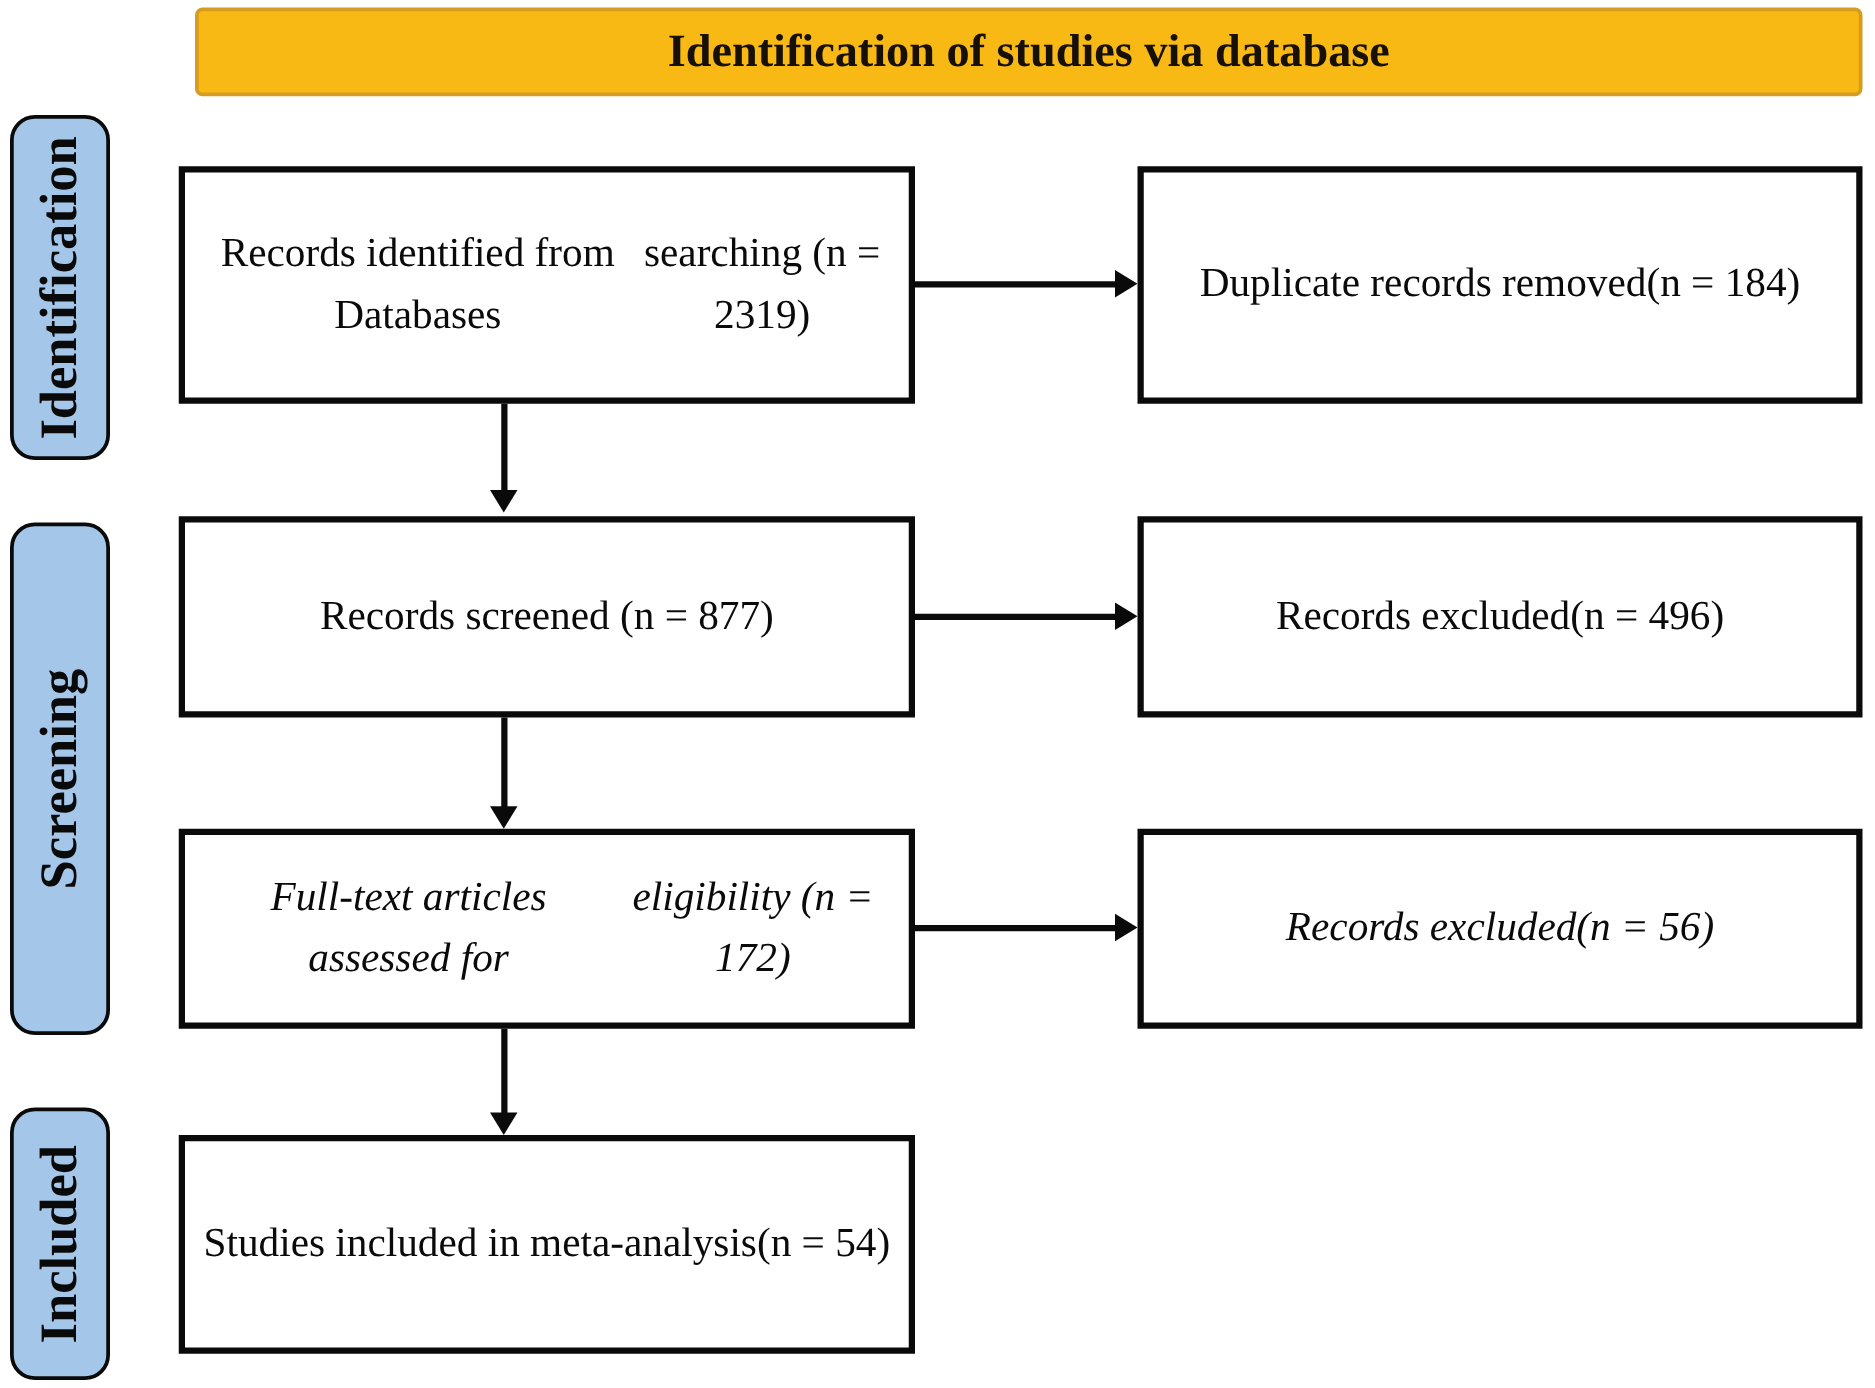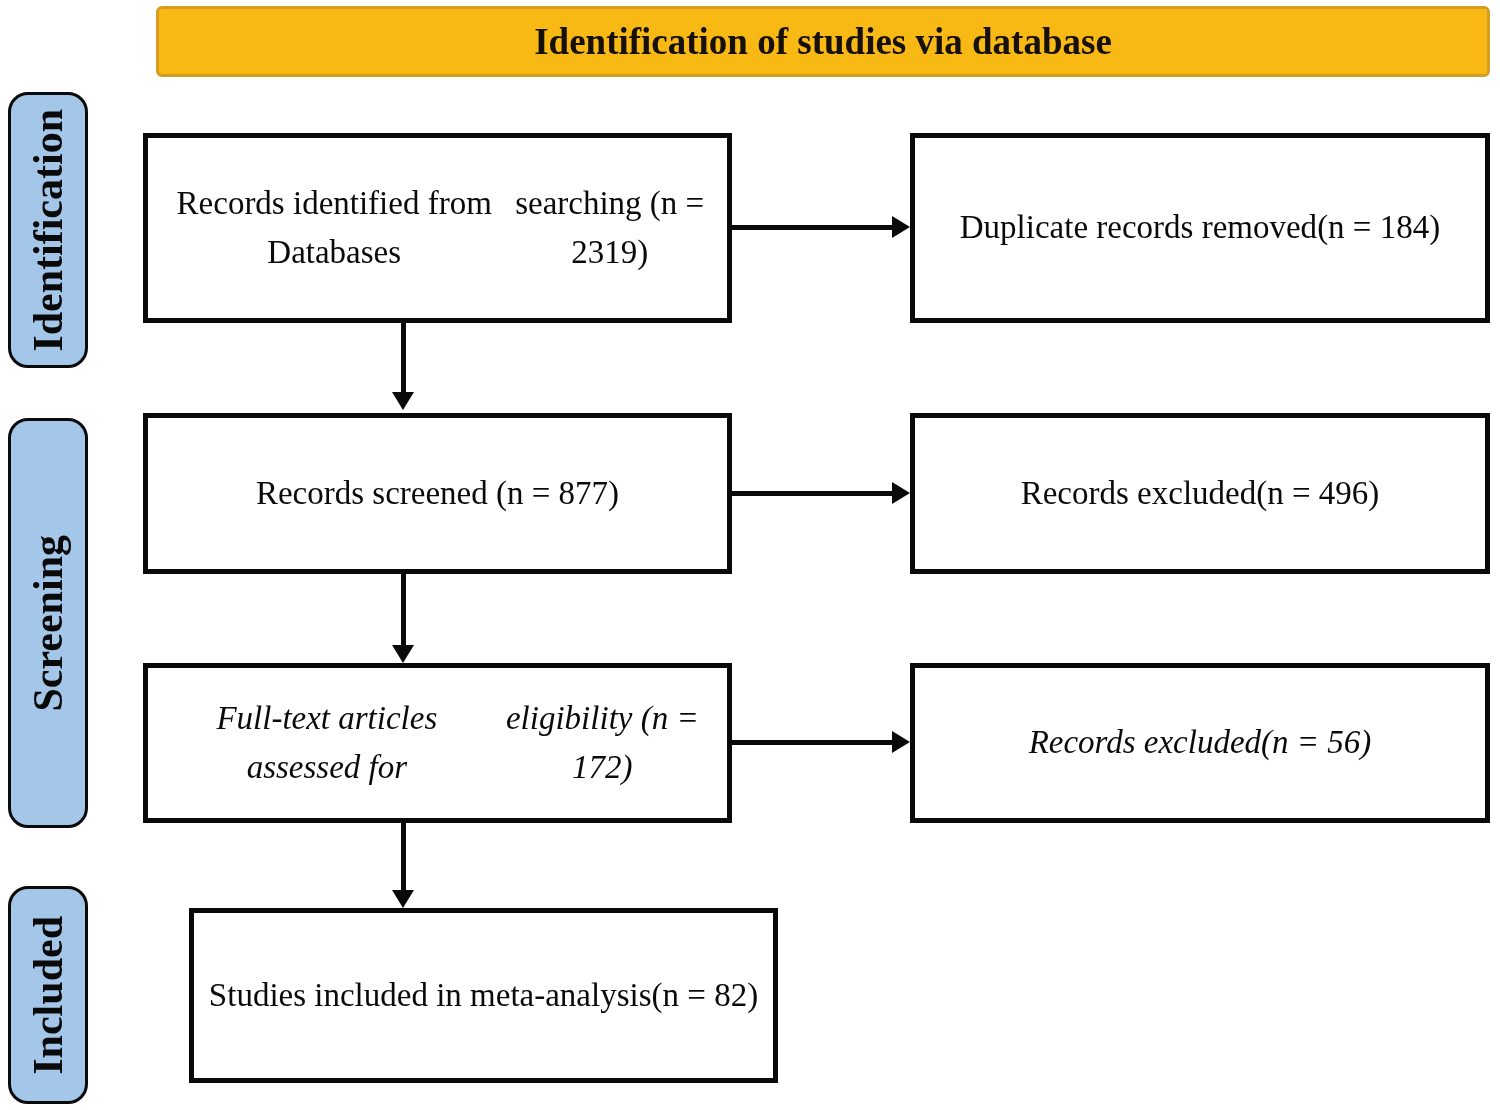--- a/index.html
+++ b/index.html
@@ -60,21 +60,21 @@
     text-align: center;
     font-size: 33px;
     line-height: 1.5;
     padding: 4px 14px;
   }
   .box-main { left: 143px; width: 589px; }
   .box-side { left: 910px; width: 580px; }
   .row1 { top: 133px; height: 190px; }
   .row2 { top: 413px; height: 161px; }
   .row3 { top: 663px; height: 160px; font-style: italic; }
-  .row4 { top: 908px; height: 175px; margin-left: 46px; }
+  .row4 { top: 908px; height: 175px; }
 
   
   .h-shaft { position: absolute; height: 5px; background: #0a0a0a; }
   .h-head  {
     position: absolute; width: 0; height: 0;
     border-top: 11px solid transparent;
     border-bottom: 11px solid transparent;
     border-left: 18px solid #0a0a0a;
   }
   .v-shaft { position: absolute; width: 5px; background: #0a0a0a; }
@@ -124,21 +124,21 @@
     <div>Full-text articles assessed for</div>
     <div>eligibility (n = 172)</div>
   </div>
   <div class="box box-side row3">
     <div>Records excluded</div>
     <div>(n = 56)</div>
   </div>
 
   <div class="box box-main row4">
     <div>Studies included in meta-analysis</div>
-    <div>(n = 82)</div>
+    <div>(n = 54)</div>
   </div>
 
   <div>
     <div class="h-shaft" style="left:732px; top:225px; width:160px;"></div>
     <div class="h-head" style="left:892px; top:216px;"></div>
   </div>
   <div>
     <div class="h-shaft" style="left:732px; top:491px; width:160px;"></div>
     <div class="h-head" style="left:892px; top:482px;"></div>
   </div>

